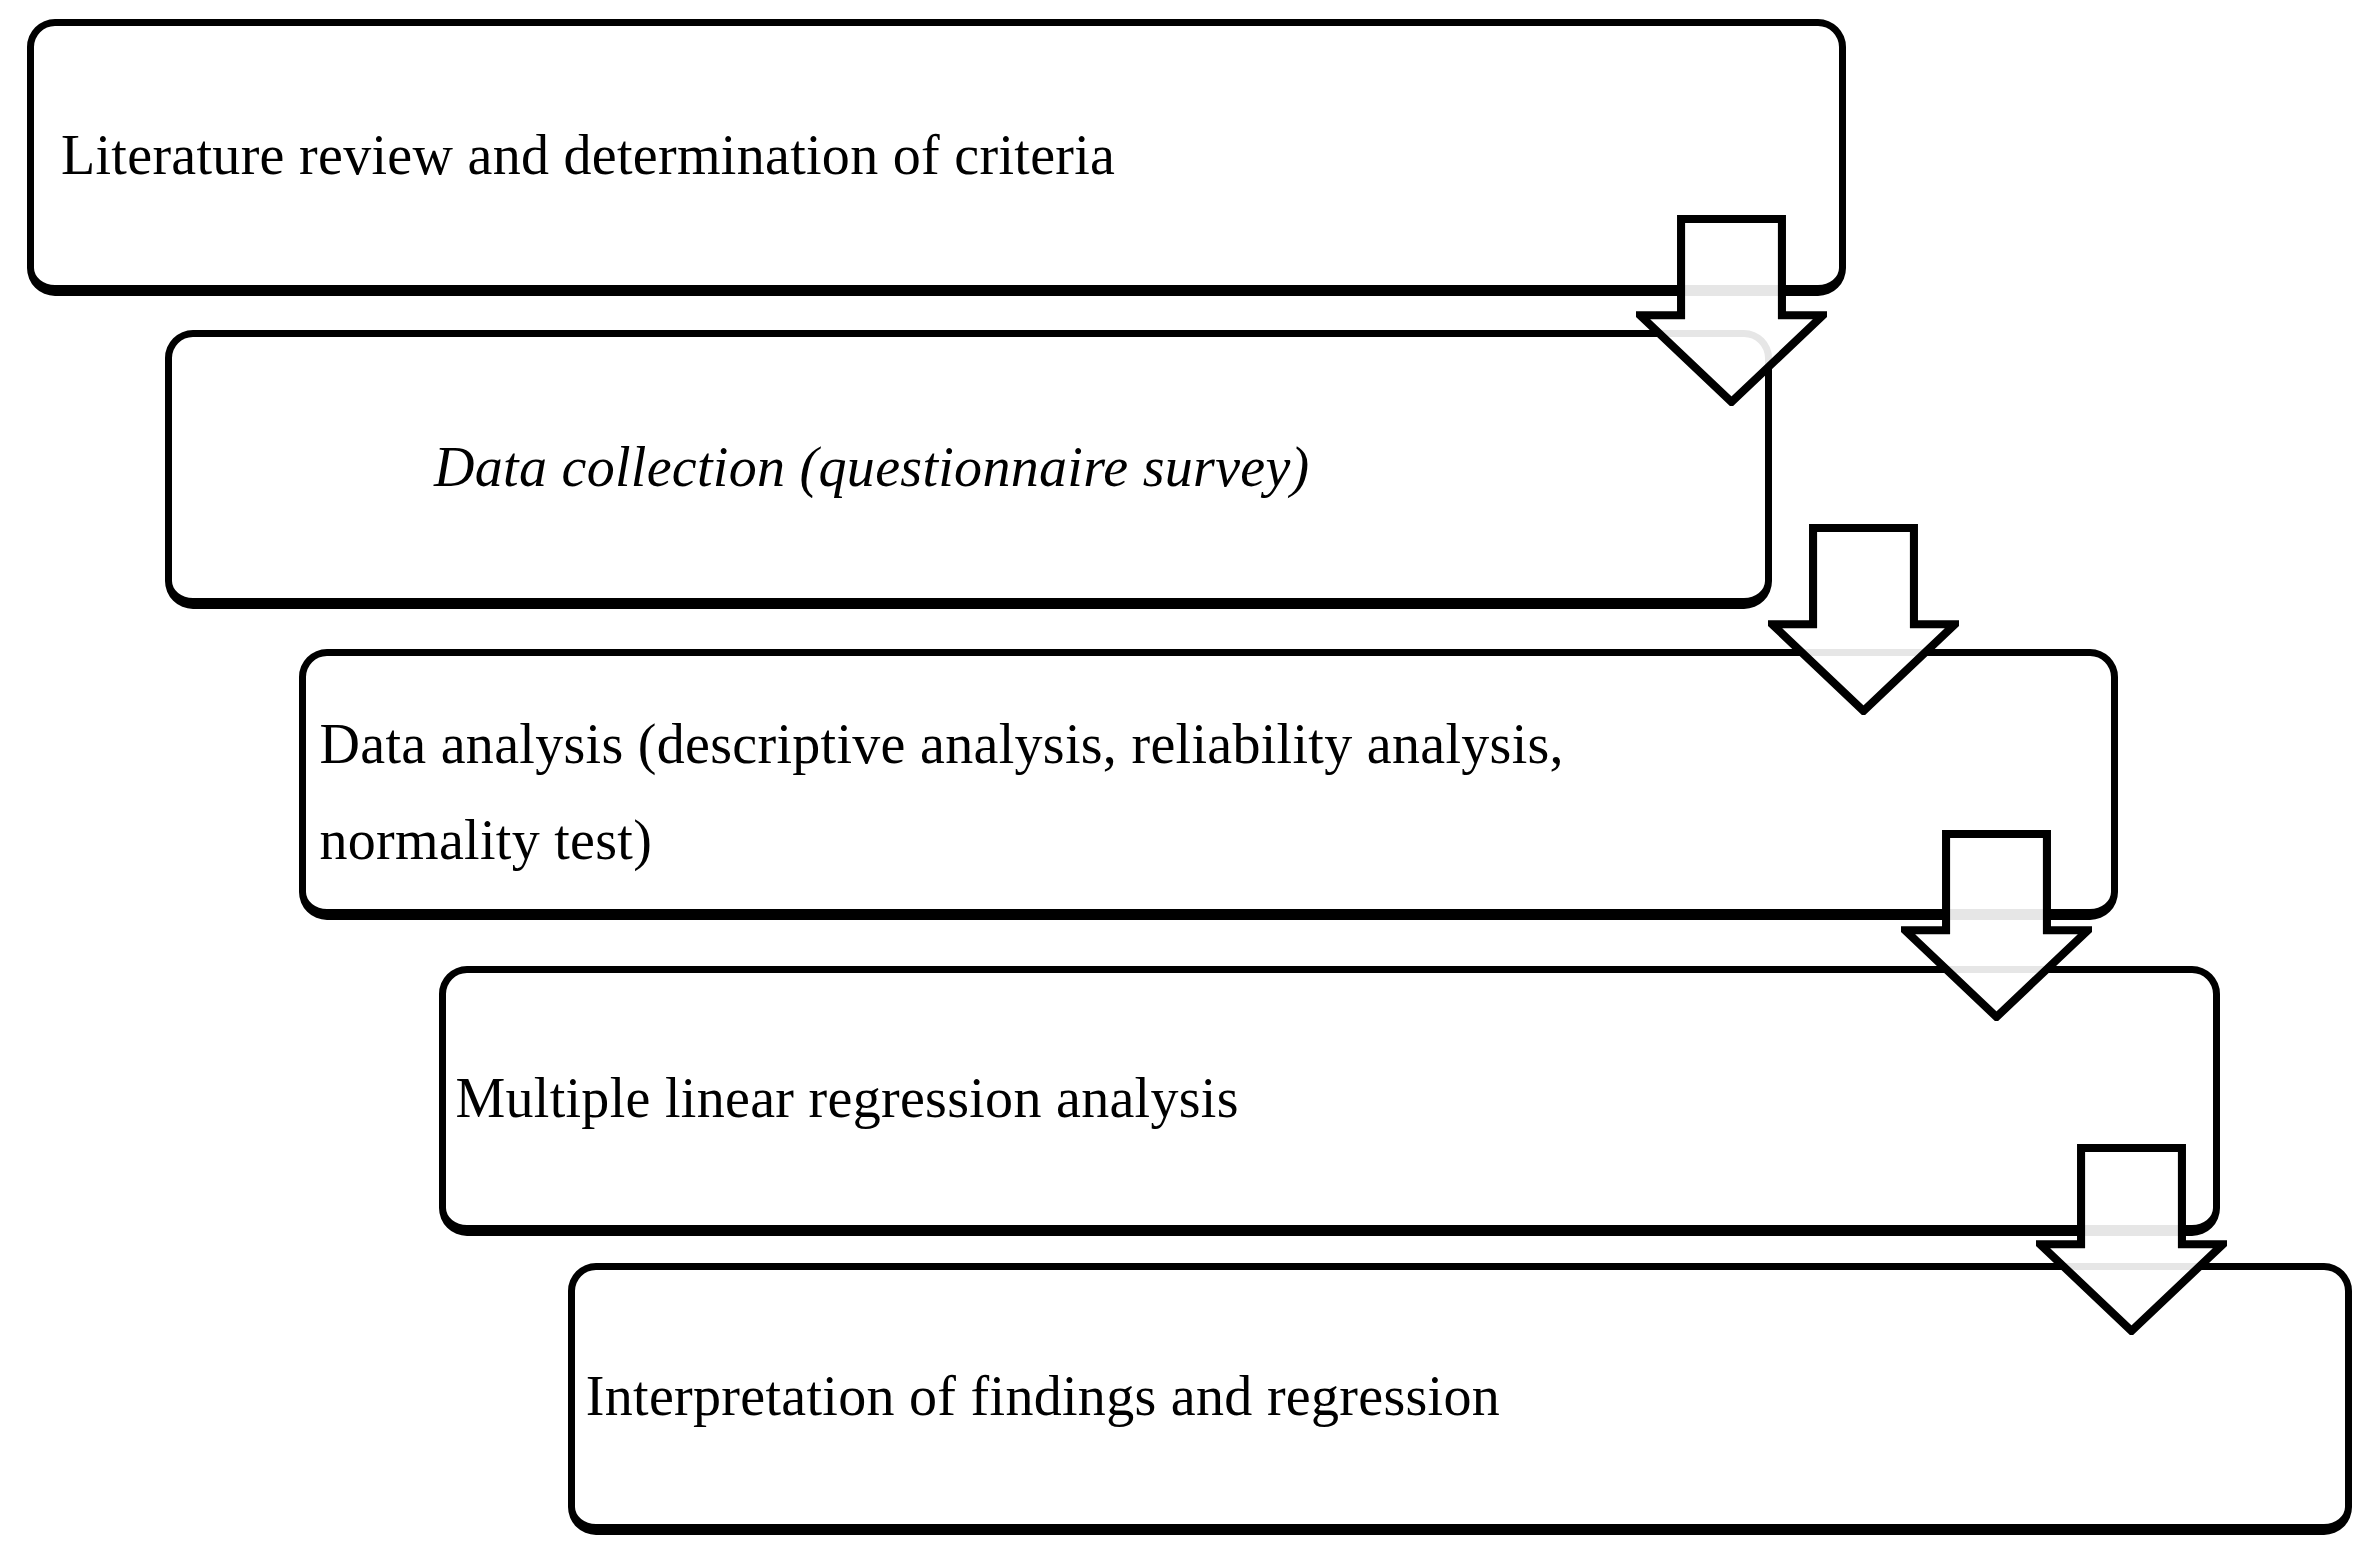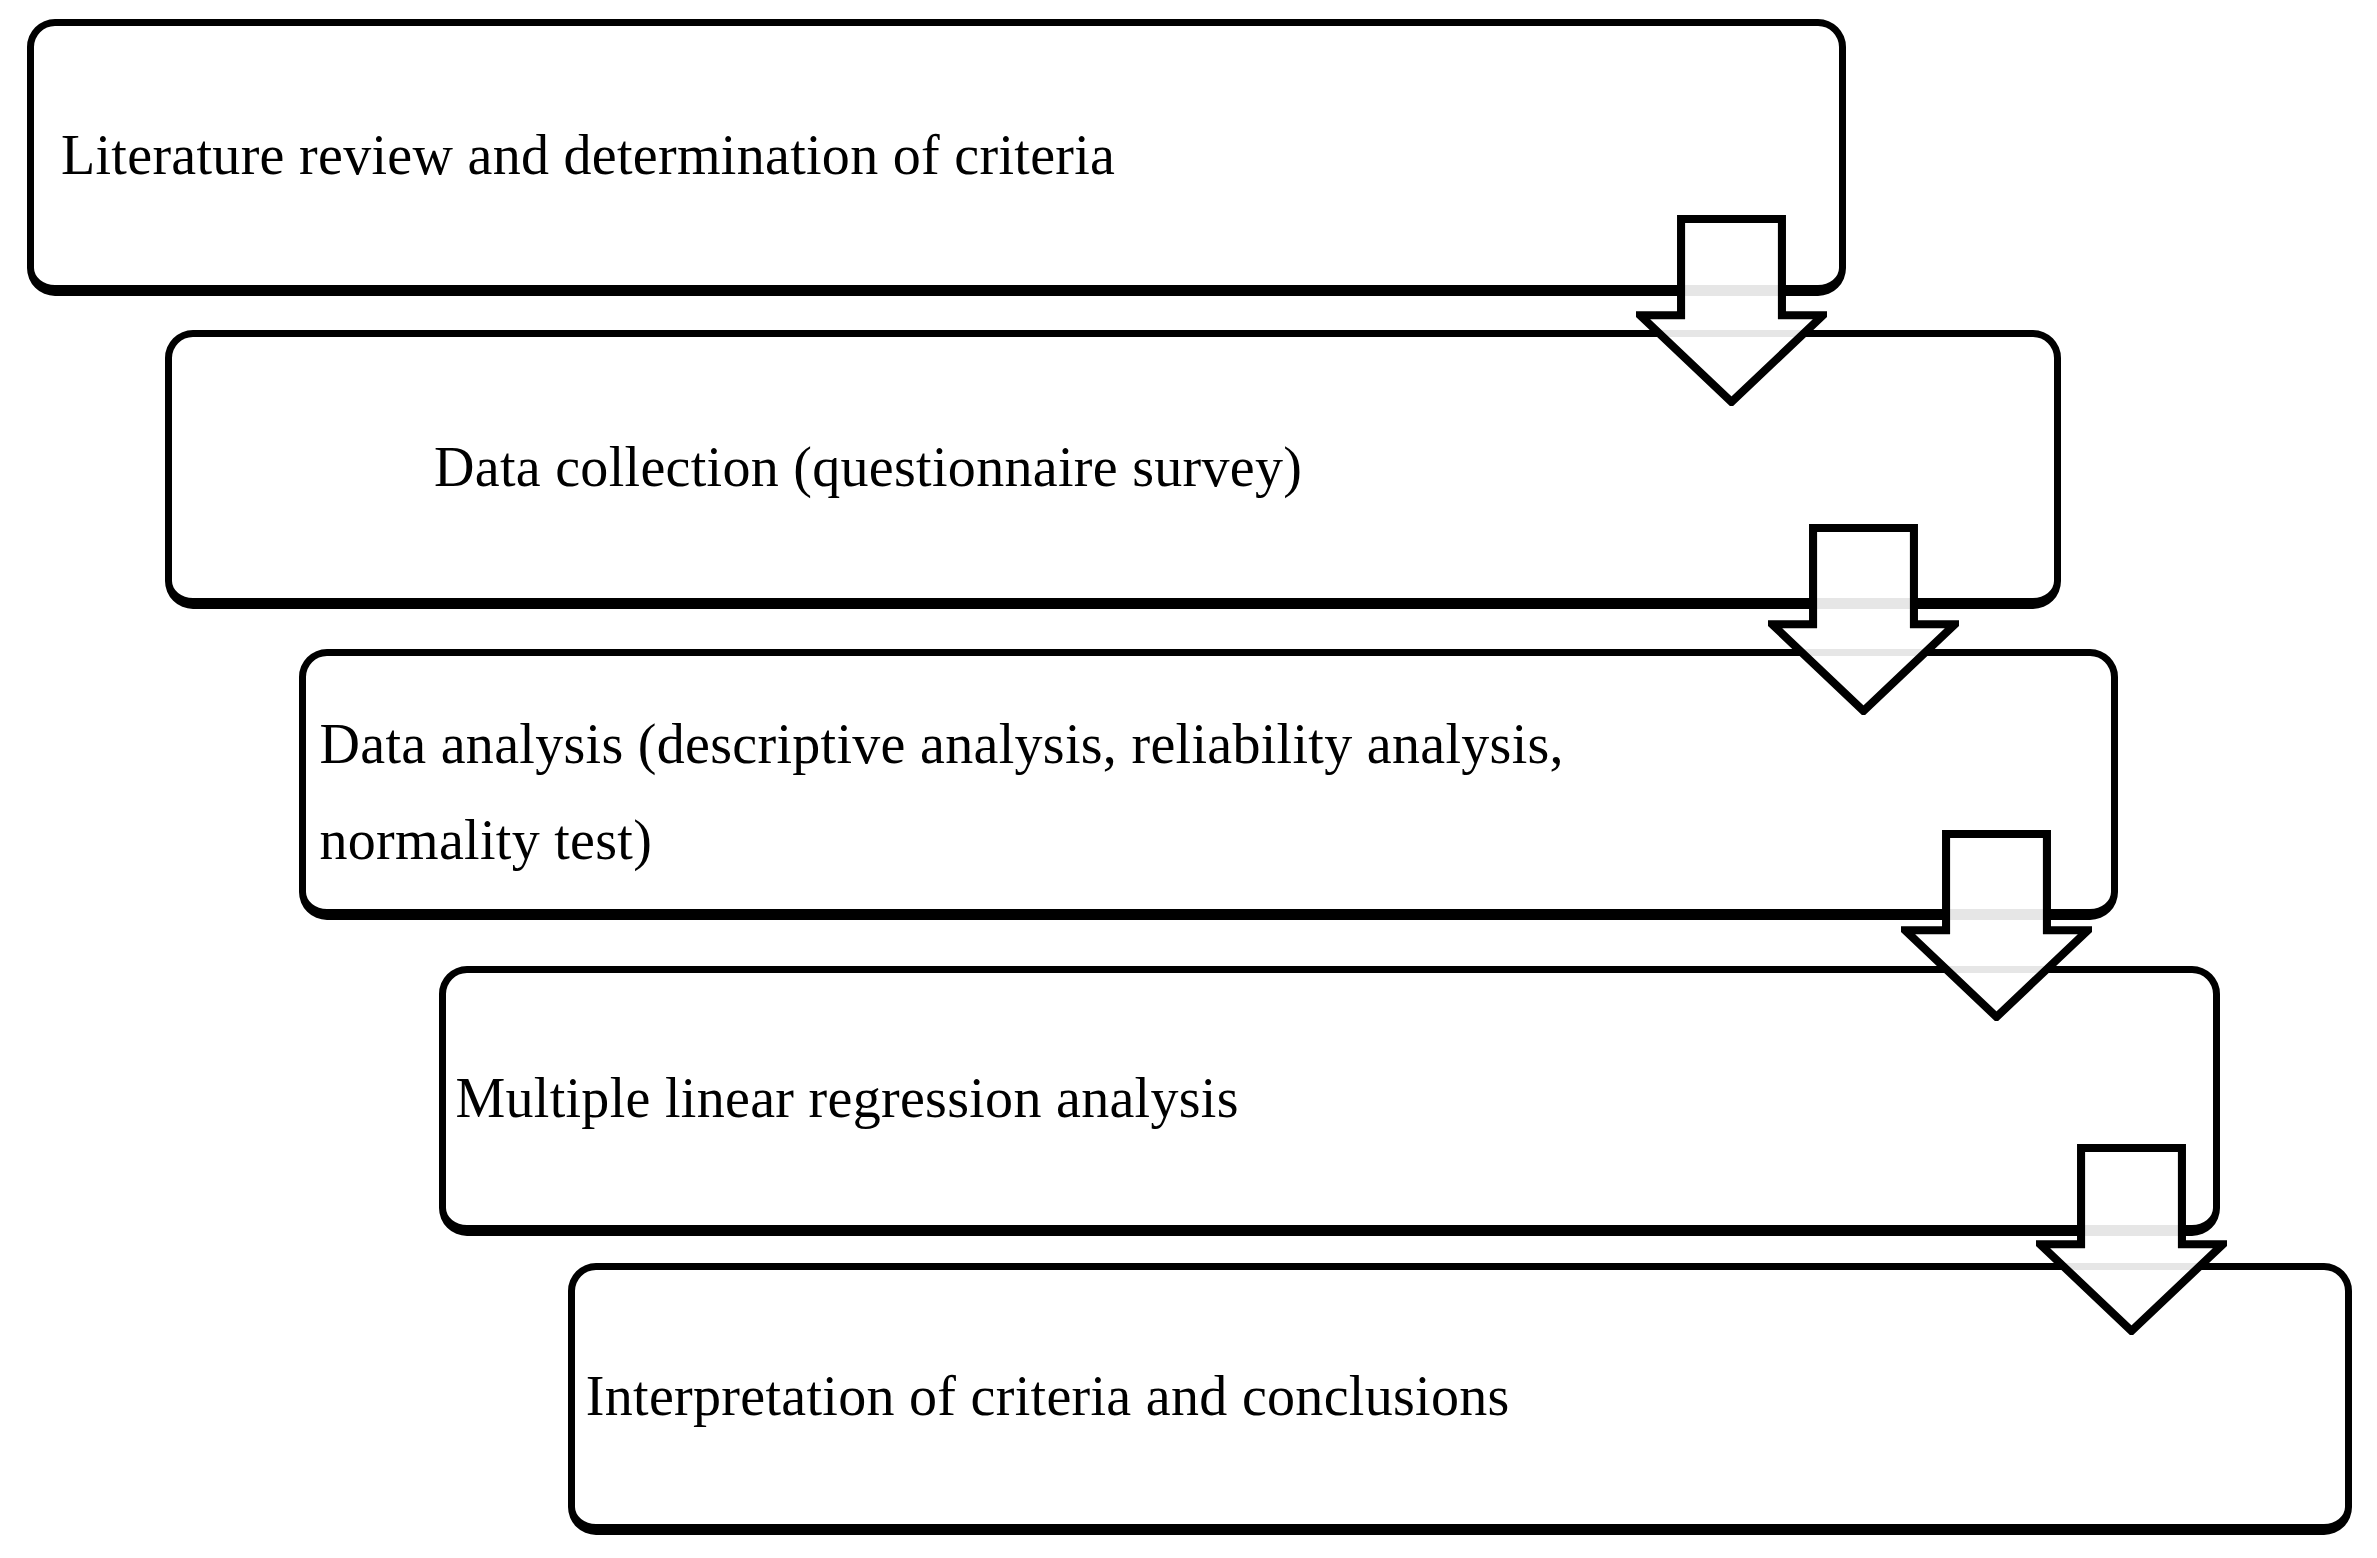--- a/index.html
+++ b/index.html
@@ -23,21 +23,21 @@
     align-items: center;
   }
   .box .label {
     font-size: 56px;
     line-height: 1.7;
     white-space: pre-line;
     letter-spacing: 0.3px;
   }
   
   .b1 { left: 27px;  top: 19px;   width: 1819px; height: 277px; }
-  .b2 { left: 165px; top: 330px;  width: 1896px; height: 279px; }
+  .b2 { left: 165px; top: 330px;  width: 1607px; height: 279px; font-style: italic; }
   .b3 { left: 299px; top: 649px;  width: 1819px; height: 271px; }
   .b4 { left: 439px; top: 966px; width: 1781px; height: 270px; }
   .b5 { left: 568px; top: 1263px; width: 1784px; height: 272px; }
   .b1 .label { padding-left: 27px; }
   .b2 .label { padding-left: 262px; }
   .b3 .label { padding-left: 13.5px; padding-top: 20px; }
   .b4 .label { padding-left: 9.4px; }
   .b5 .label { padding-left: 10.8px; }
   .arrow {
     position: absolute;
@@ -72,21 +72,21 @@
   <div class="box b3">
     <span class="label">Data analysis (descriptive analysis, reliability analysis,
 normality test)</span>
   </div>
 
   <div class="box b4">
     <span class="label">Multiple linear regression analysis</span>
   </div>
 
   <div class="box b5">
-    <span class="label">Interpretation of criteria and conclusions</span>
+    <span class="label">Interpretation of findings and regression</span>
   </div>
 
   <svg class="arrow a1" viewBox="0 0 284 284" aria-hidden="true">
     <polygon points="67,6 217,6 217,149 278,149 142,278 6,149 67,149"></polygon>
   </svg>
 
   <svg class="arrow a2" viewBox="0 0 284 284" aria-hidden="true">
     <polygon points="67,6 217,6 217,149 278,149 142,278 6,149 67,149"></polygon>
   </svg>
 

